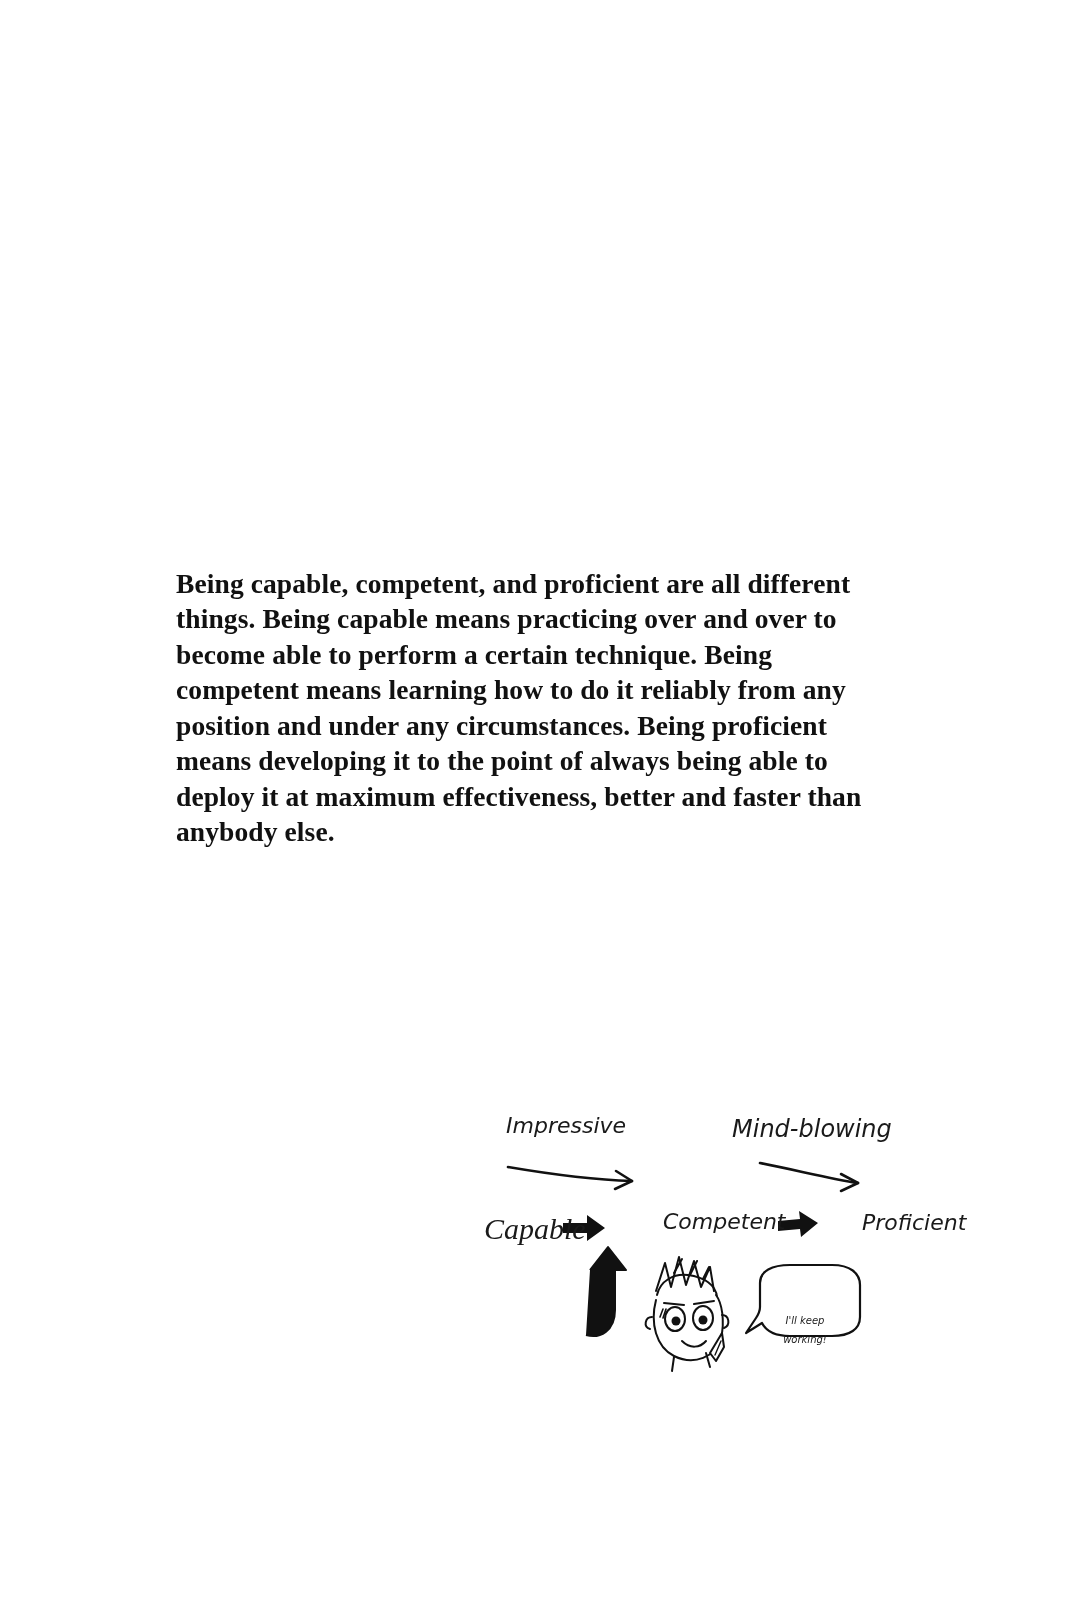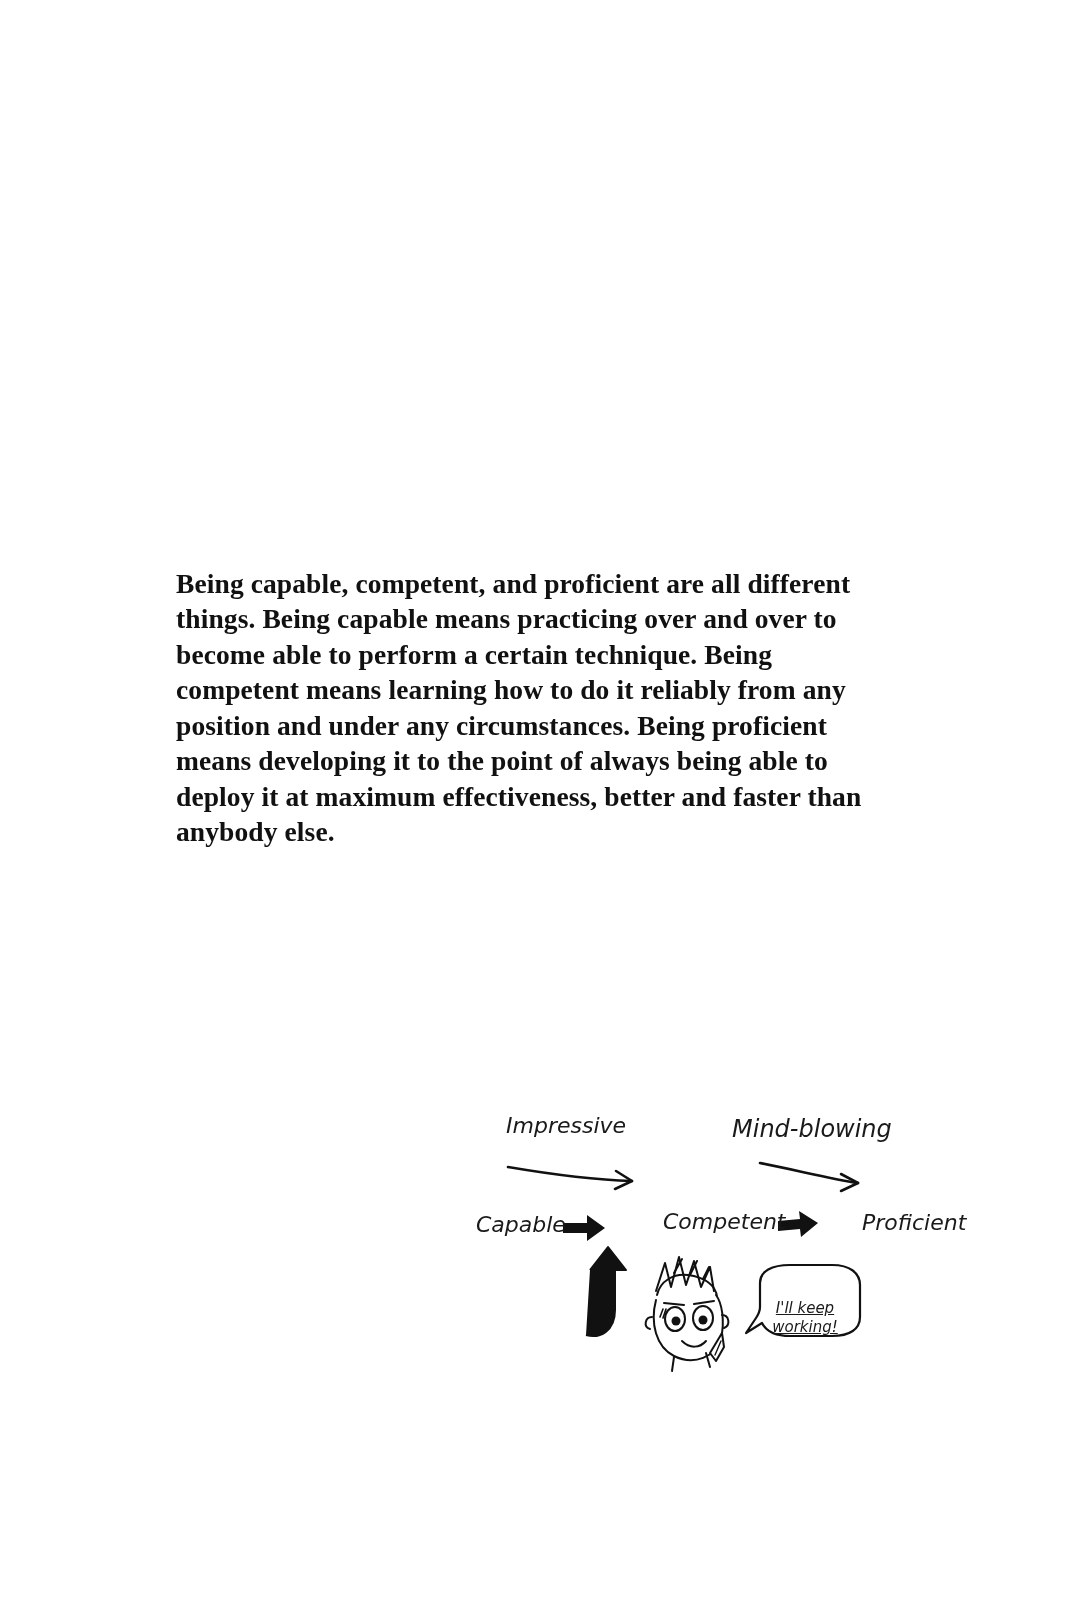--- a/index.html
+++ b/index.html
@@ -57,23 +57,24 @@
   }
   .lbl-mindblowing {
     position: absolute;
     left: 248px;
     top: 20px;
     font-size: 24px;
     margin-left: 24px;
   }
   .lbl-capable {
     position: absolute;
-    left: 16px;
+    left: 24px;
     top: 117px;
-    font-size: 22px;
+    font-size: 30px;
+    font-family: Liberation Serif, serif;
   }
   .lbl-competent {
     position: absolute;
     left: 203px;
     top: 114px;
     font-size: 22px;
   }
   .lbl-proficient {
     position: absolute;
     left: 370px;
@@ -87,27 +88,26 @@
     top: 295px;
     font-size: 21px;
     line-height: 27px;
     text-align: center;
     white-space: normal;
     width: 180px;
   }
   .bubble-text {
     position: absolute;
     left: 310px;
-    top: 204px;
-    font-size: 15px;
+    top: 216px;
+    font-size: 10px;
     line-height: 19px;
     text-align: center;
     white-space: normal;
     width: 70px;
-    text-decoration: underline;
   }
 
   .svg-layer {
     position: absolute;
     left: 0;
     top: 0;
     width: 520px;
     height: 400px;
   }
 </style>

